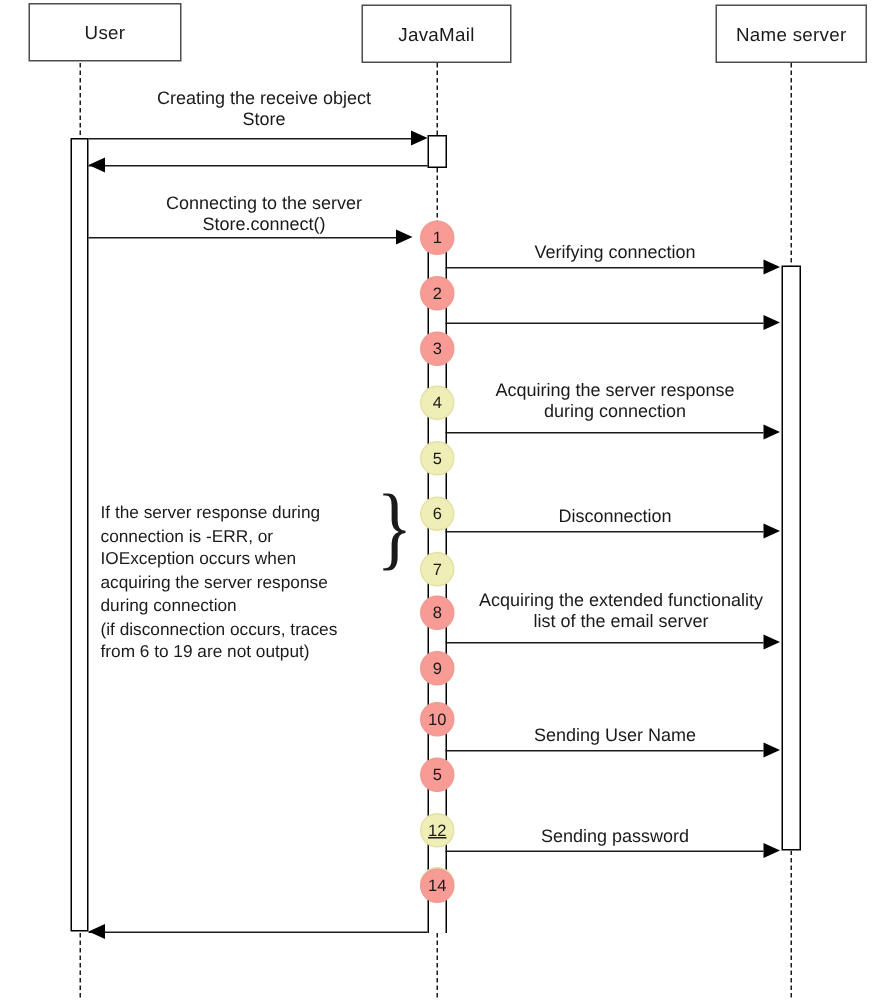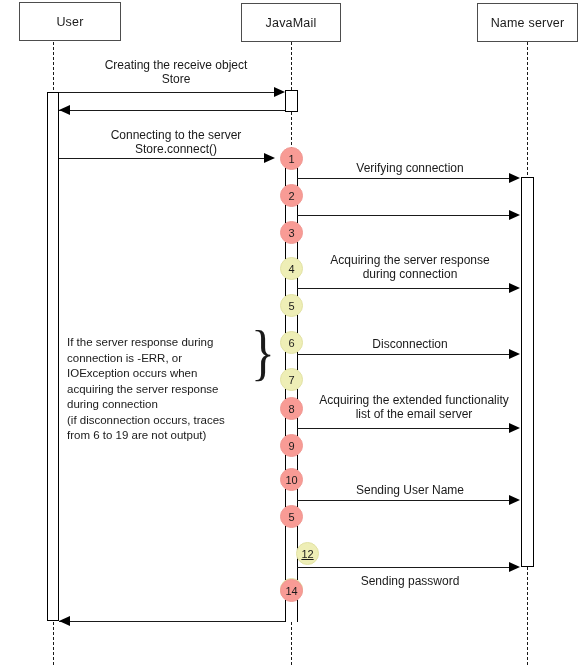--- a/index.html
+++ b/index.html
@@ -156,21 +156,21 @@
 
   <div class="msg-label" style="left:300px;top:393px;width:228px;">Acquiring the extended functionality
 list of the email server</div>
   <div class="msg-line" style="left:297px;top:428px;width:212px;"></div>
   <div class="arrow-right" style="left:509px;top:423px;"></div>
 
   <div class="msg-label" style="left:300px;top:483px;width:220px;">Sending User Name</div>
   <div class="msg-line" style="left:297px;top:500px;width:212px;"></div>
   <div class="arrow-right" style="left:509px;top:495px;"></div>
 
-  <div class="msg-label" style="left:300px;top:574px;width:220px;">Sending password</div>
+  <div class="msg-label" style="left:300px;top:550px;width:220px;">Sending password</div>
   <div class="msg-line" style="left:297px;top:567px;width:212px;"></div>
   <div class="arrow-right" style="left:509px;top:562px;"></div>
 
   <div class="msg-line" style="left:59px;top:621px;width:226px;"></div>
   <div class="arrow-left" style="left:59px;top:616px;"></div>
 
   <div class="step red" style="left:280px;top:147px;">
     <span>1</span>
     </div>
   <div class="step red" style="left:280px;top:184px;">
@@ -196,21 +196,21 @@
     </div>
   <div class="step red" style="left:280px;top:434px;">
     <span>9</span>
     </div>
   <div class="step red" style="left:280px;top:468px;">
     <span>10</span>
     </div>
   <div class="step red" style="left:280px;top:505px;">
     <span>5</span>
     </div>
-  <div class="step yellow" style="left:296px;top:542px;text-decoration:underline;">
+  <div class="step yellow" style="left:280px;top:542px;text-decoration:underline;">
     <span>12</span>
     </div>
   <div class="step yellow" style="left:280px;top:578px;font-style:italic;">
     <span>13</span>
     </div>
   <div class="step red" style="left:280px;top:579px;">
     <span>14</span>
     </div>
 
   <div class="note" style="left:67px;top:335px;width:180px;">If the server response during

